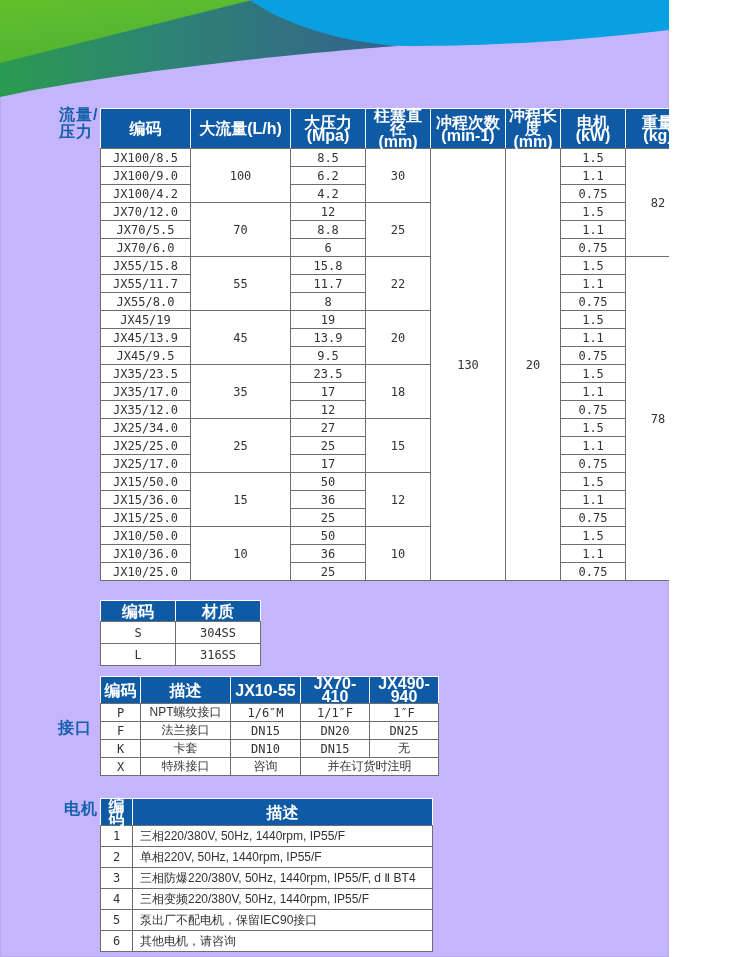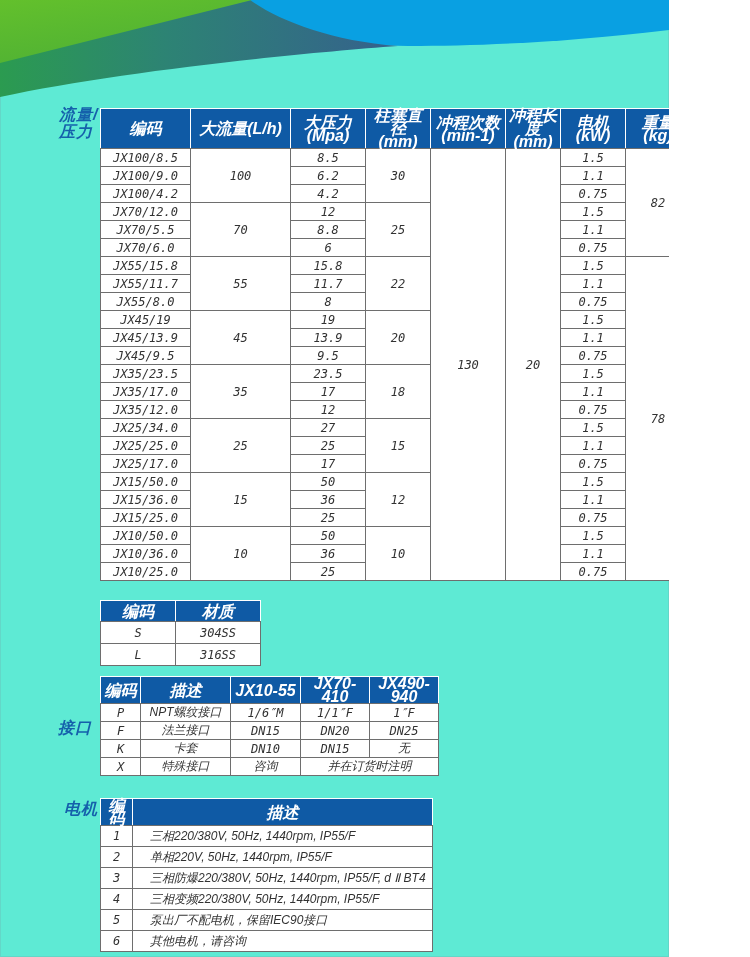--- a/index.html
+++ b/index.html
@@ -1,20 +1,19 @@
 <!DOCTYPE html>
 <html><head>
 <meta charset="utf-8">
 <style>
   html,body{margin:0;padding:0;background:#ffffff;}
   .page{
-    position:relative;width:669px;height:957px;background:#5eead4;overflow:hidden;
+    position:relative;width:669px;height:957px;background:#c4b5fd;overflow:hidden;
     font-family:"Liberation Sans",sans-serif;color:#323232;
     box-shadow:inset 0 0 0 1px rgba(120,135,150,.18);
-    font-style:italic;
   }
   .banner{position:absolute;top:0;left:0;display:block;}
   .sec-label{
     position:absolute;color:#1560ab;font-weight:bold;font-size:16px;
     line-height:17px;letter-spacing:1px;text-align:left;white-space:nowrap;
   }
   .sec-label .l2{display:block;}
   .sec-label.center{text-align:center;}
   table{position:absolute;border-collapse:collapse;table-layout:fixed;background:#fff;}
   th{
@@ -27,21 +26,21 @@
   }
   td.mono{font-family:"DejaVu Sans Mono","Liberation Mono",monospace;font-size:12px;letter-spacing:0;}
   .t-flow td{height:17px;}
   .t-flow th{height:19px;}
   .t-hyd th{height:20px;}
   .t-hyd td{height:21px;}
   .t-iface th{height:21px;}
   .t-iface td{height:17px;}
   .t-motor th{height:19px;}
   .t-motor td{height:20px;}
-  .t-motor td.desc{text-align:left;padding-left:17px;}
+  .t-motor td.desc{text-align:left;padding-left:7px;}
 </style>
 </head>
 <body>
 
 <div class="page">
 
   <svg class="banner" width="750" height="100" viewBox="0 0 750 100">
     <defs>
       <linearGradient id="gmt" x1="0" y1="0" x2="1" y2="0">
         <stop offset="0" stop-color="#2b9b50"></stop>

